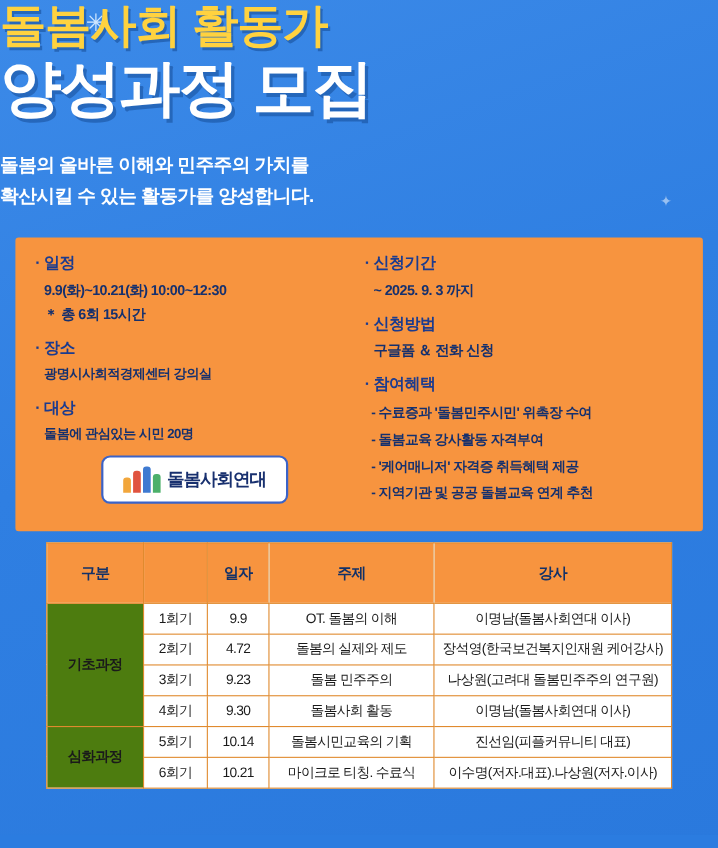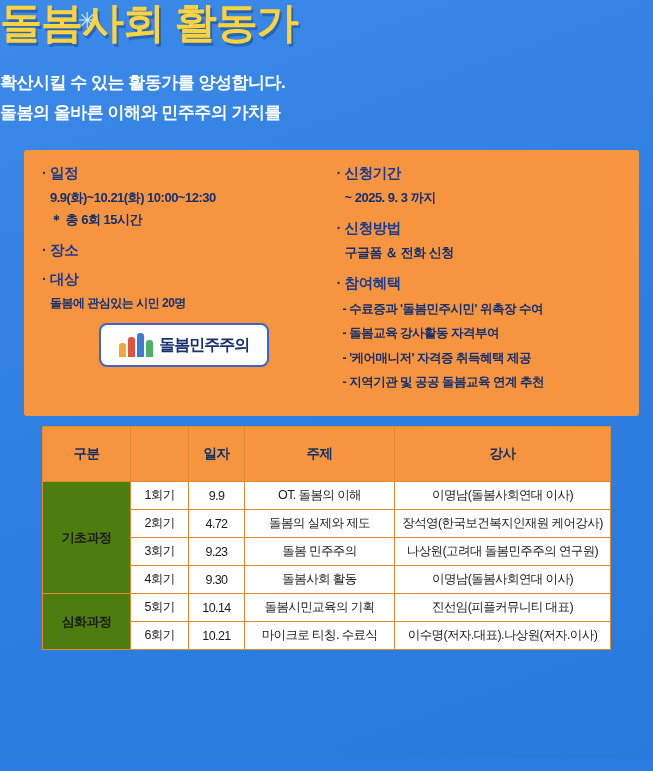--- a/index.html
+++ b/index.html
@@ -72,21 +72,21 @@
     margin-top: 22px;
     font-size: 17px;
     font-weight: bold;
     color: #ffffff;
     line-height: 1.75;
     letter-spacing: -0.5px;
   }
   .orange-panel {
     position: relative;
     z-index: 3;
-    margin: 22px 14px 0 24px;
+    margin: 22px 14px 0 14px;
     background: #f7943f;
     border-radius: 3px;
     padding: 14px 18px 12px 18px;
     min-height: 248px;
   }
   .cols {
     display: flex;
     gap: 10px;
   }
   .col-left { width: 50%; }
@@ -190,54 +190,56 @@
 <body>
 
 <div class="poster">
 
   <div class="deco-c">C</div>
   <div class="deco-star">✳</div>
   <div class="deco-star2">✦</div>
 
   <div class="header">
     <div class="title1">돌봄사회 활동가</div>
+    <div class="title2">양성과정 모집</div>
     <div class="subtitle">
+      <div>돌봄의 올바른 이해와 민주주의 가치를</div>
       <div>확산시킬 수 있는 활동가를 양성합니다.</div>
-      <div>돌봄의 올바른 이해와 민주주의 가치를</div>
     </div>
   </div>
 
   <div class="orange-panel">
     <div class="cols">
 
       <div class="col-left">
 
         <div class="blk">
           <div class="blk-title">· 일정</div>
           <div class="blk-line">9.9(화)~10.21(화) 10:00~12:30</div>
           <div class="blk-line">＊ 총 6회 15시간</div>
         </div>
 
         <div class="blk">
           <div class="blk-title">· 장소</div>
+          <div class="blk-line small">광명시사회적경제센터 강의실</div>
         </div>
 
         <div class="blk">
           <div class="blk-title">· 대상</div>
           <div class="blk-line small">돌봄에 관심있는 시민 20명</div>
         </div>
 
         <div class="logo-box">
           <div class="logo-figs">
             <div class="fig h1"></div>
             <div class="fig h2"></div>
             <div class="fig h3"></div>
             <div class="fig h4"></div>
           </div>
-          <div class="logo-text">돌봄민주주의</div>
+          <div class="logo-text">돌봄사회연대</div>
         </div>
 
       </div>
 
       <div class="col-right">
 
         <div class="blk">
           <div class="blk-title">· 신청기간</div>
           <div class="blk-line">~ 2025. 9. 3 까지</div>
         </div>

